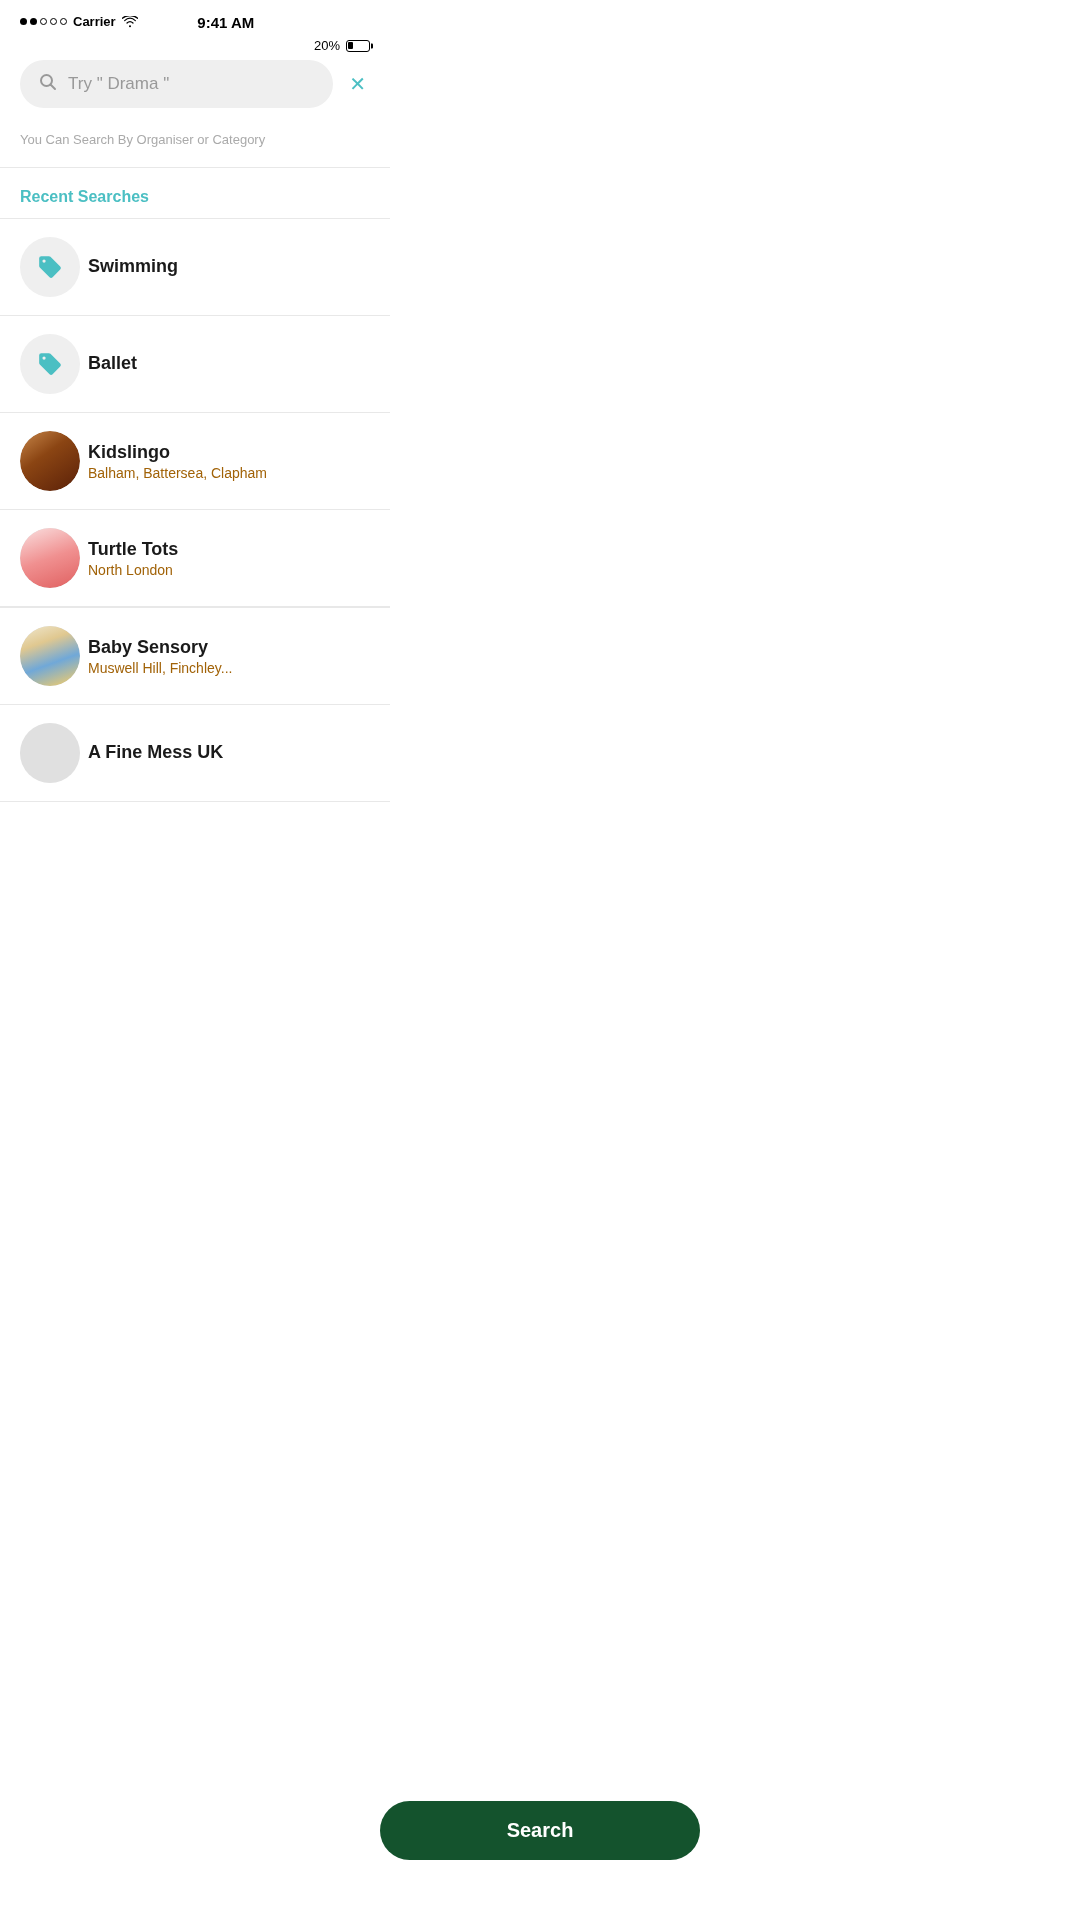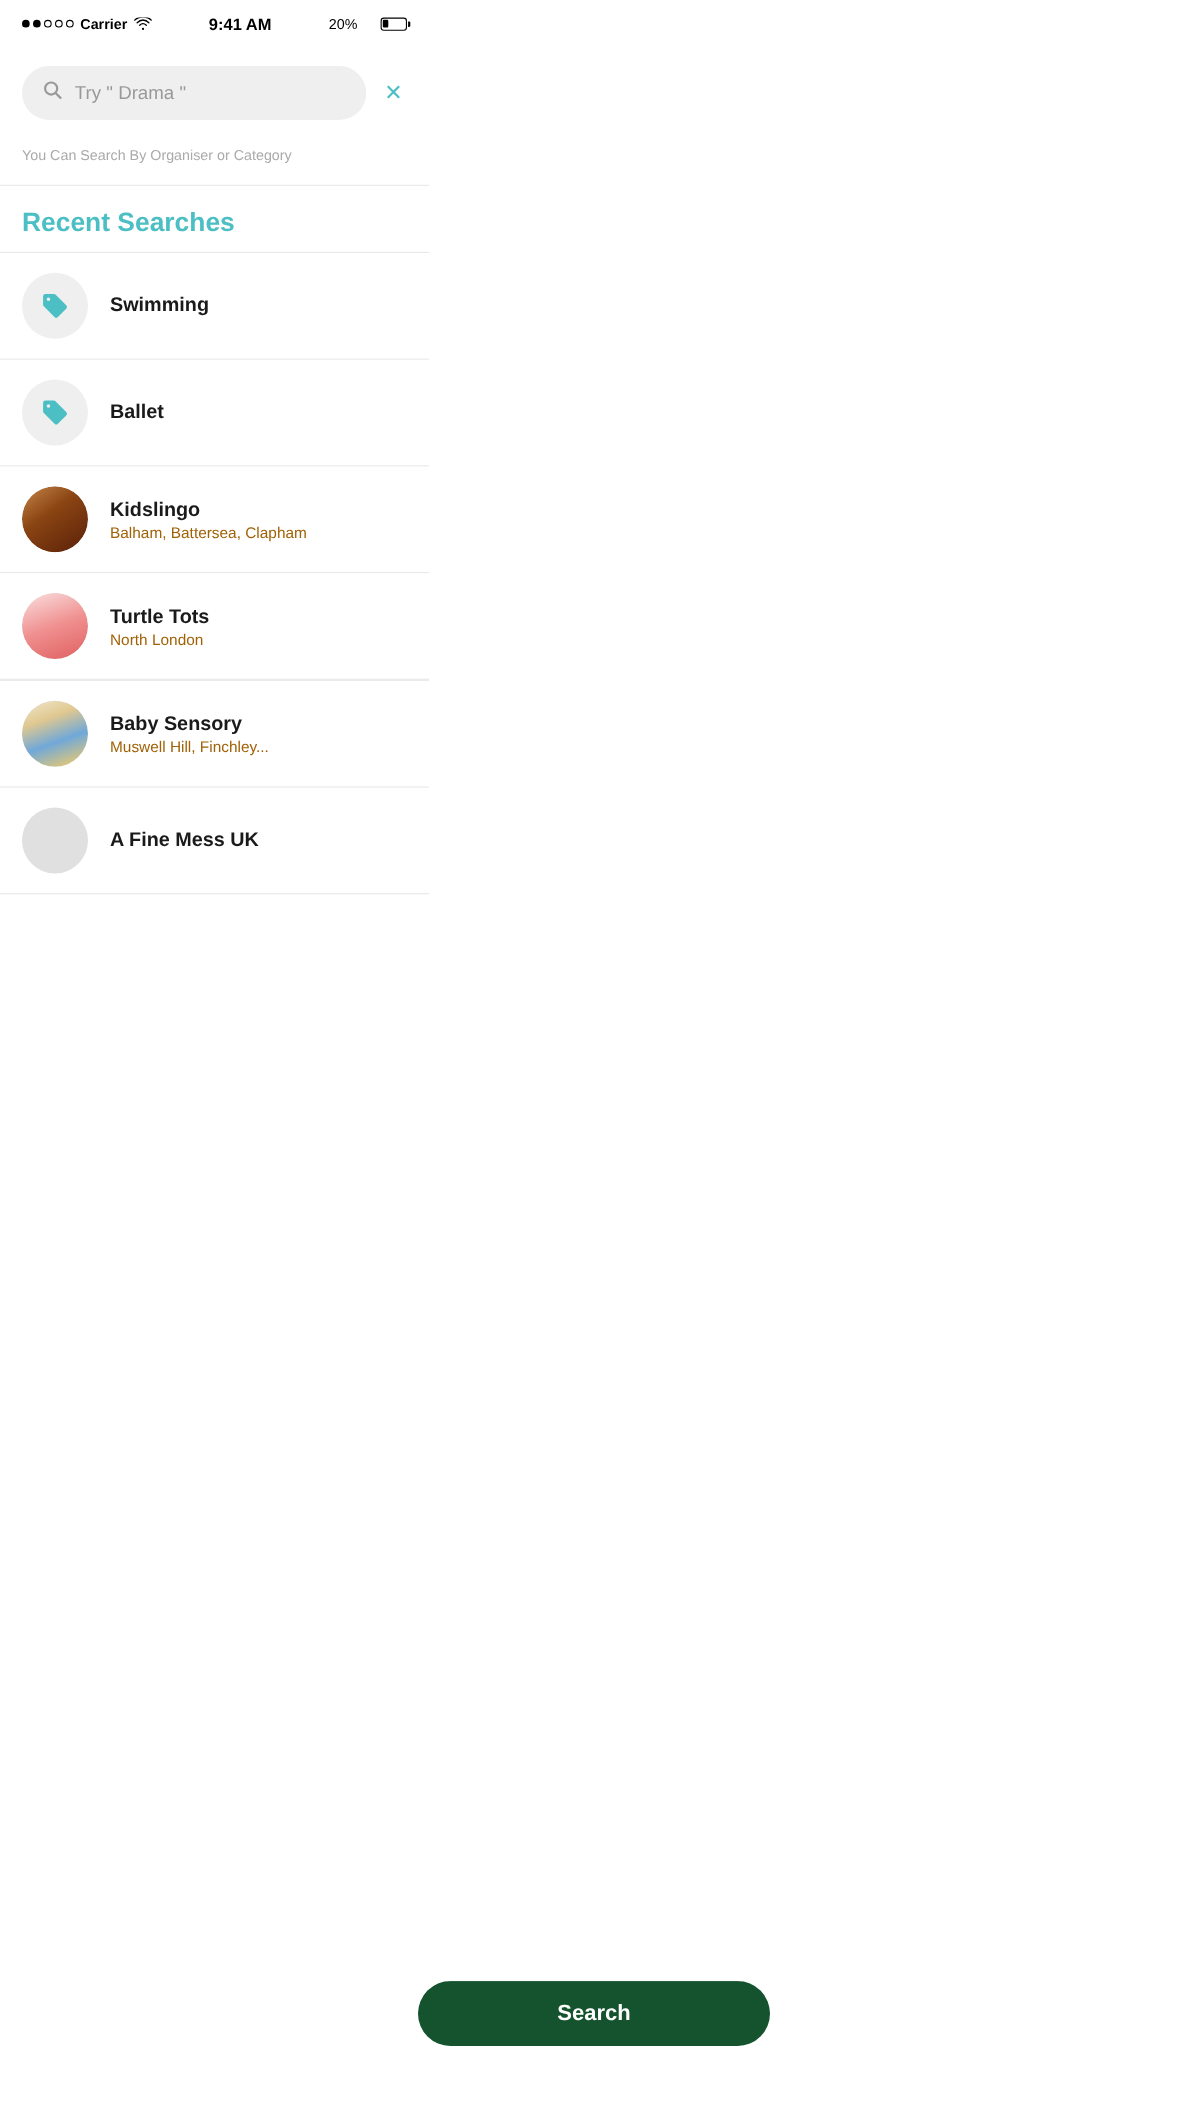--- a/index.html
+++ b/index.html
@@ -57,24 +57,25 @@
 
     .status-center {
       font-size: 15px;
       font-weight: 600;
       color: #000;
     }
 
     .status-right {
       display: flex;
       align-items: center;
-      gap: 21px;
+      gap: 6px;
       font-size: 13px;
       font-weight: 500;
       color: #000;
+      margin-top: 24px;
     }
 
     .battery {
       display: flex;
       align-items: center;
     }
 
     .battery-body {
       width: 24px;
       height: 12px;
@@ -151,36 +152,36 @@
     
     .divider {
       height: 1px;
       background: #e8e8e8;
       margin: 0;
     }
 
     
     .recent-header {
       padding: 20px 20px 12px 20px;
-      font-size: 24px;
+      font-size: 16px;
       font-weight: 700;
       color: #4bbfc3;
     }
 
     .divider-full {
       height: 1px;
       background: #e8e8e8;
     }
 
     
     .list-item {
       display: flex;
       align-items: center;
       padding: 18px 20px;
-      gap: 20px;
+      gap: 8px;
       cursor: pointer;
     }
 
     .avatar {
       width: 60px;
       height: 60px;
       border-radius: 50%;
       flex-shrink: 0;
       overflow: hidden;
       background: #e0e0e0;

